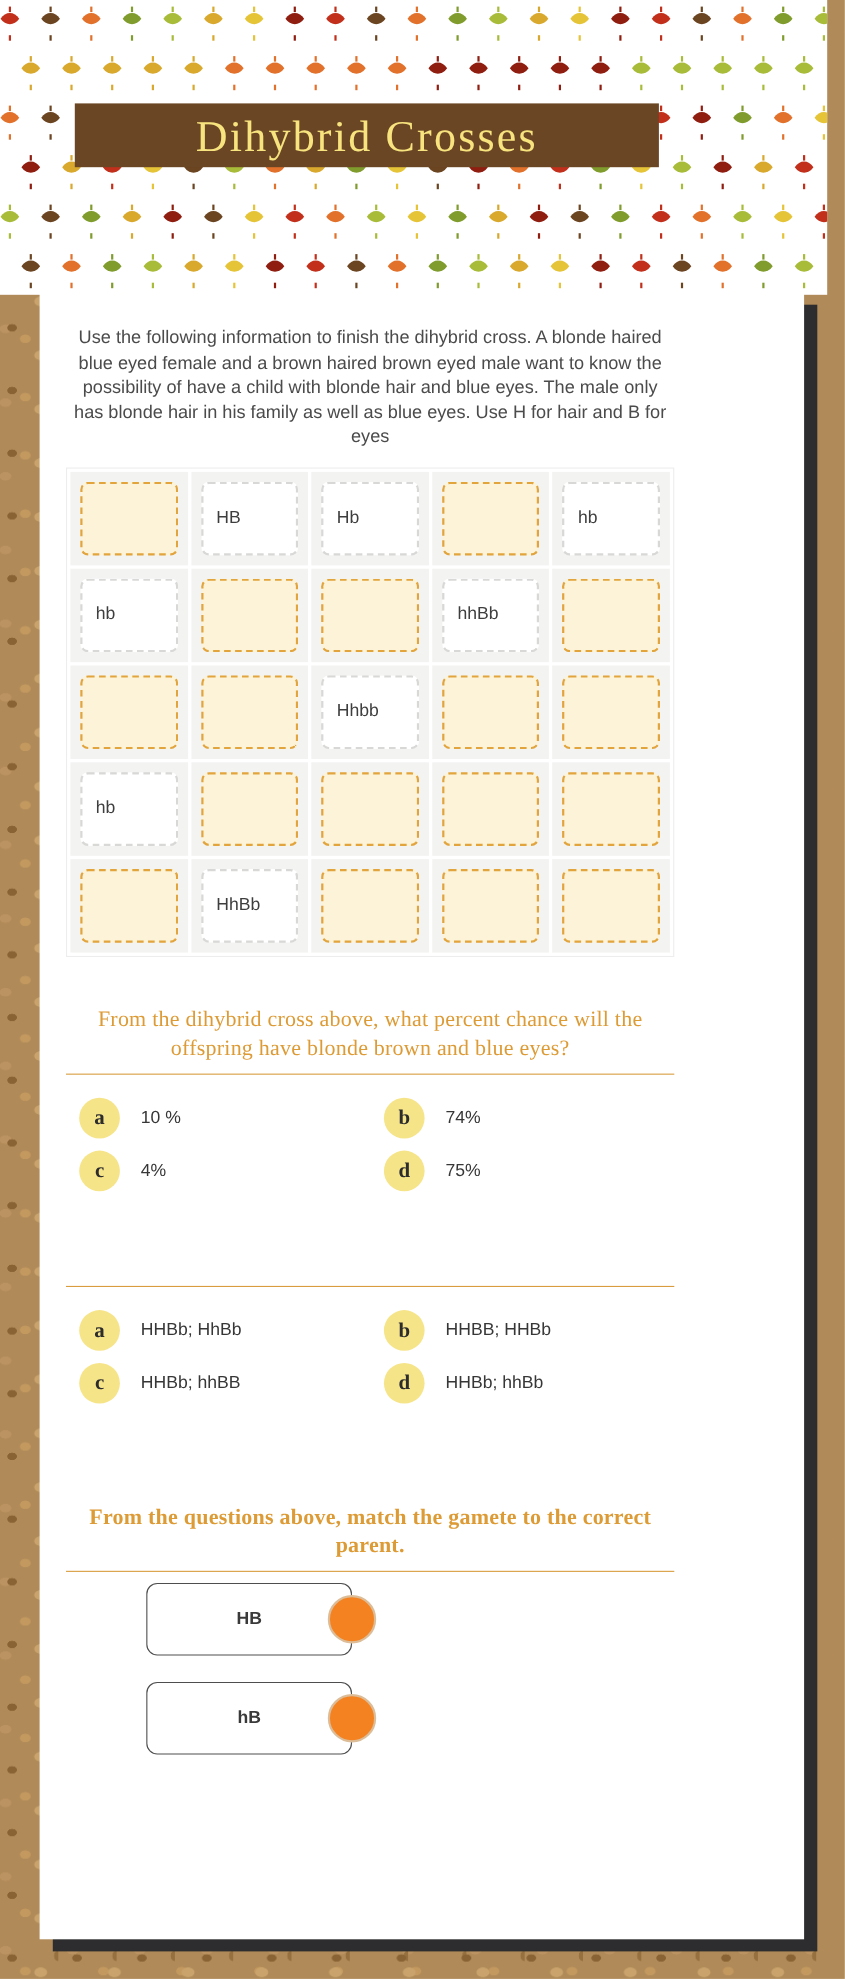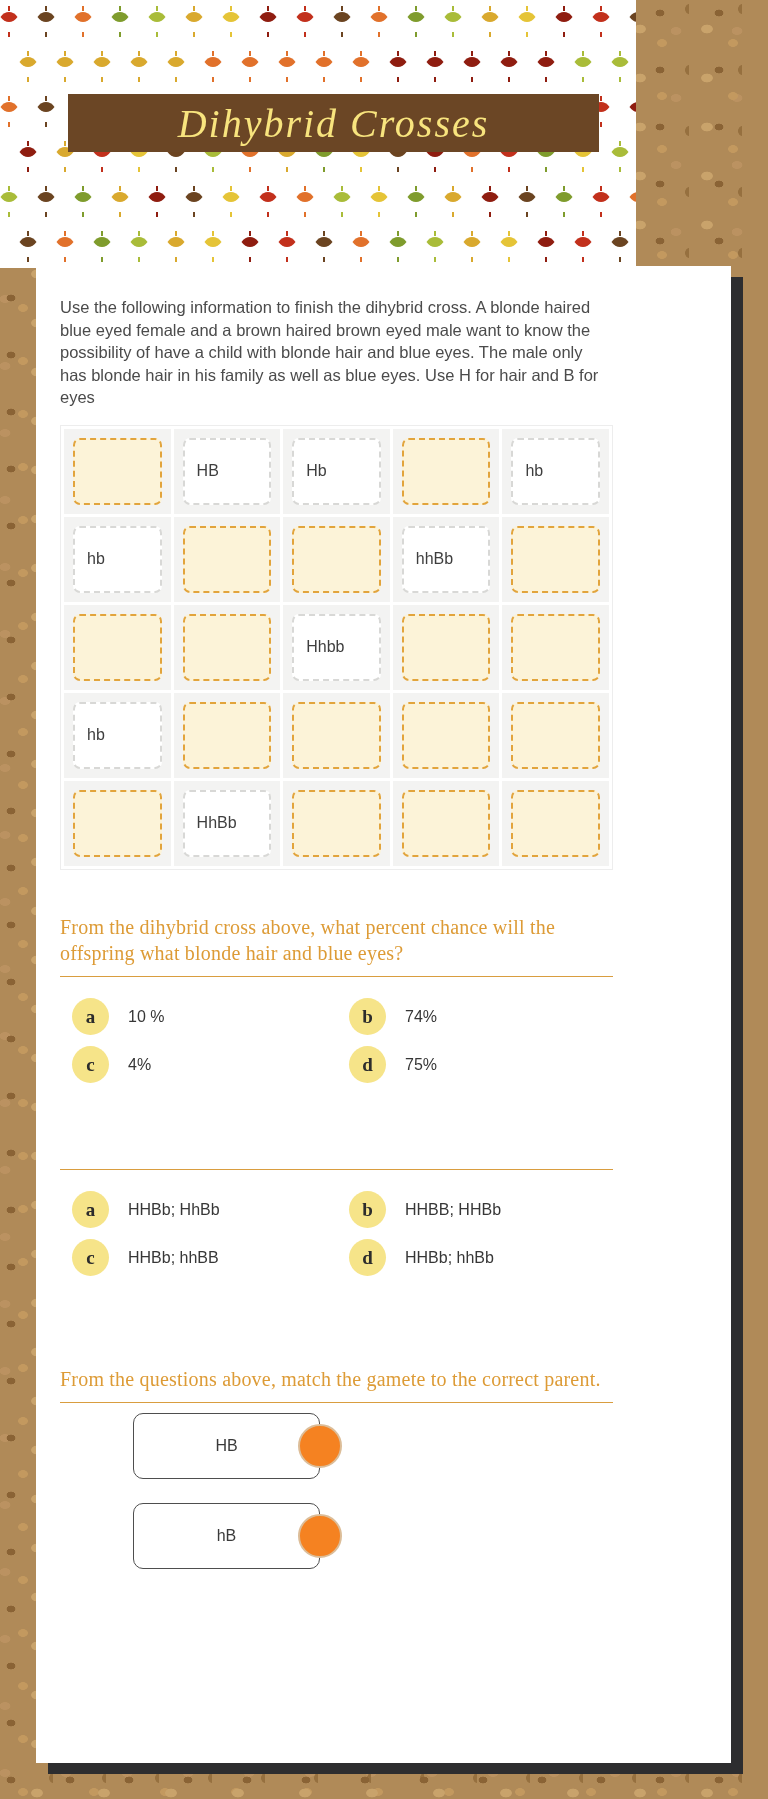--- a/index.html
+++ b/index.html
@@ -8,46 +8,46 @@
     background-color:#b08a58;
     background-image:
       radial-gradient(ellipse 9px 7px at 11px 13px, #8a6335 45%, transparent 52%),
       radial-gradient(ellipse 12px 9px at 37px 29px, #c9a36b 45%, transparent 52%),
       radial-gradient(ellipse 8px 10px at 53px 9px, #96703f 45%, transparent 52%),
       radial-gradient(ellipse 10px 8px at 23px 43px, #c3995f 45%, transparent 52%),
       radial-gradient(ellipse 7px 6px at 47px 49px, #7f5c31 45%, transparent 55%),
       radial-gradient(ellipse 11px 8px at 5px 31px, #bb9261 45%, transparent 52%);
     background-size:59px 57px,67px 49px,53px 61px,71px 53px,47px 43px,61px 67px;}
   
-  .header{position:absolute;left:0;top:0;width:636px;height:268px;background:#fff;overflow:hidden;z-index:2;font-style:italic;}
+  .header{position:absolute;left:0;top:0;width:752px;height:268px;background:#fff;overflow:hidden;z-index:2;}
   .leaves{position:absolute;left:0;top:0;right:0;bottom:0;}
   .lw{position:absolute;width:14px;height:31px;display:block;}
   .lw::before{content:"";position:absolute;left:6px;top:0;width:2px;height:5px;background:currentColor;}
   .lw::after{content:"";position:absolute;left:6px;bottom:0;width:2px;height:5px;background:currentColor;}
   .lw b{position:absolute;left:1px;top:5px;width:12px;height:12px;background:currentColor;
         border-radius:0 100% 0 100%;transform:scaleY(1.45) rotate(-45deg);}
   .banner{position:absolute;left:68px;top:94px;width:531px;height:58px;background:#6b4625;
           display:flex;align-items:center;justify-content:center;z-index:3;}
   .banner h1{margin:0;font-family:cursive;font-weight:400;font-size:40px;color:#f8e47e;letter-spacing:2px;}
   
   .card{position:absolute;left:36px;top:266px;width:695px;height:1497px;background:#fff;
-        box-shadow:12px 11px 0 #2d2d2f;z-index:1;box-sizing:border-box;}
+        box-shadow:12px 11px 0 #2d2d2f;z-index:1;box-sizing:border-box;text-align:center;}
   .inner{padding:30px 0 0 24px;width:553px;}
   .intro{margin:0;width:553px;font-size:16.5px;line-height:22.5px;color:#4b4b4b;}
   
   .pgrid{margin-top:16px;width:553px;box-sizing:border-box;display:grid;
          grid-template-columns:repeat(5,1fr);gap:3px;background:#fff;padding:3px;border:1px solid #ededed;}
   .pcell{background:#f3f3f2;padding:9px;box-sizing:border-box;height:85px;}
   .pbox{height:100%;box-sizing:border-box;border-radius:7px;}
   .filled{background:#fff;border:2px dashed #d8d8d6;display:flex;align-items:center;
           padding-left:12px;font-size:16px;color:#3e3e3e;}
   .drop{background:#fcf3d8;border:2px dashed #e2a43c;}
   
   .question{width:553px;}
-  #q1{margin-top:44px;} #q2{margin-top:84px;} #q3{margin-top:88px;}
+  #q1{margin-top:44px;} #q2{margin-top:84px;} #q3{margin-top:88px;font-weight:bold;}
   .qtext{margin:0;font-family:cursive;font-size:20px;line-height:26px;color:#dd9b36;letter-spacing:.2px;}
   .qline{border:none;border-top:1px solid #d99d3f;margin:10px 0 0 0;}
   .opts{display:grid;grid-template-columns:277px auto;row-gap:8px;margin-top:20px;}
   .opt{display:flex;align-items:center;height:40px;cursor:pointer;}
   .badge{width:37px;height:37px;border-radius:50%;background:#f6e489;display:flex;align-items:center;
          justify-content:center;font-family:cursive;font-size:19px;font-weight:700;color:#2c2c2c;margin-left:12px;}
   .olabel{margin-left:19px;font-size:16px;color:#373737;}
   
   .match{margin-top:10px;}
   .mrow{display:flex;margin-left:73px;}
@@ -543,21 +543,21 @@
           </div>
           <div class="pcell">
             <div class="pbox drop"></div>
           </div>
           <div class="pcell">
             <div class="pbox drop"></div>
           </div>
         </div>
 
       <section class="question" id="q1">
-        <p class="qtext">From the dihybrid cross above, what percent chance will the offspring what blonde hair and blue eyes?</p>
+        <p class="qtext">From the dihybrid cross above, what percent chance will the offspring have blonde brown and blue eyes?</p>
         <hr class="qline">
         <div class="opts" id="opts0">
             <div class="opt">
               <span class="badge">a</span>
               <span class="olabel">10 %</span>
             </div>
             <div class="opt">
               <span class="badge">b</span>
               <span class="olabel">74%</span>
             </div>

